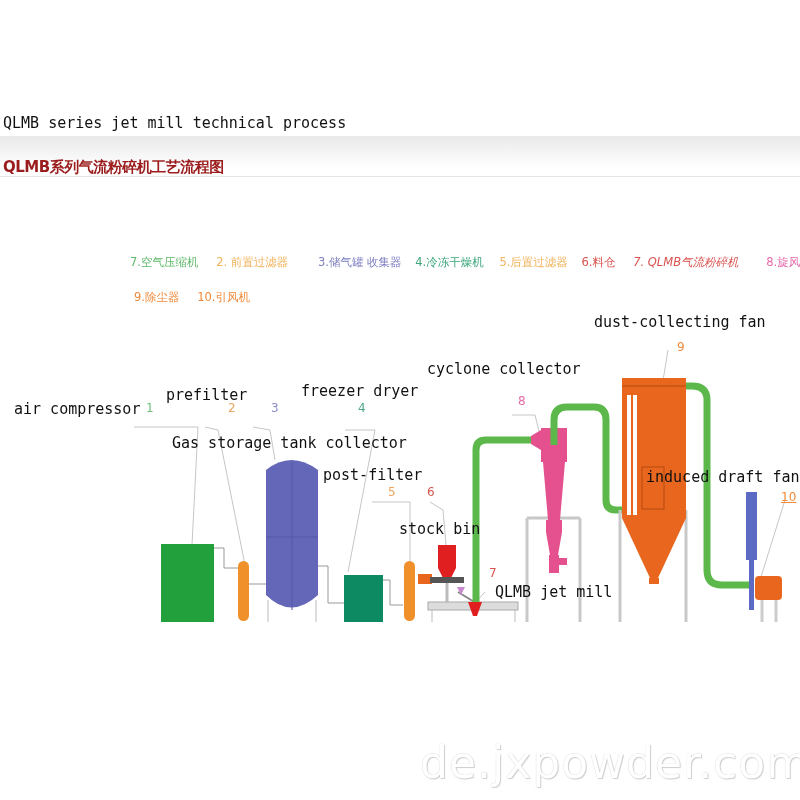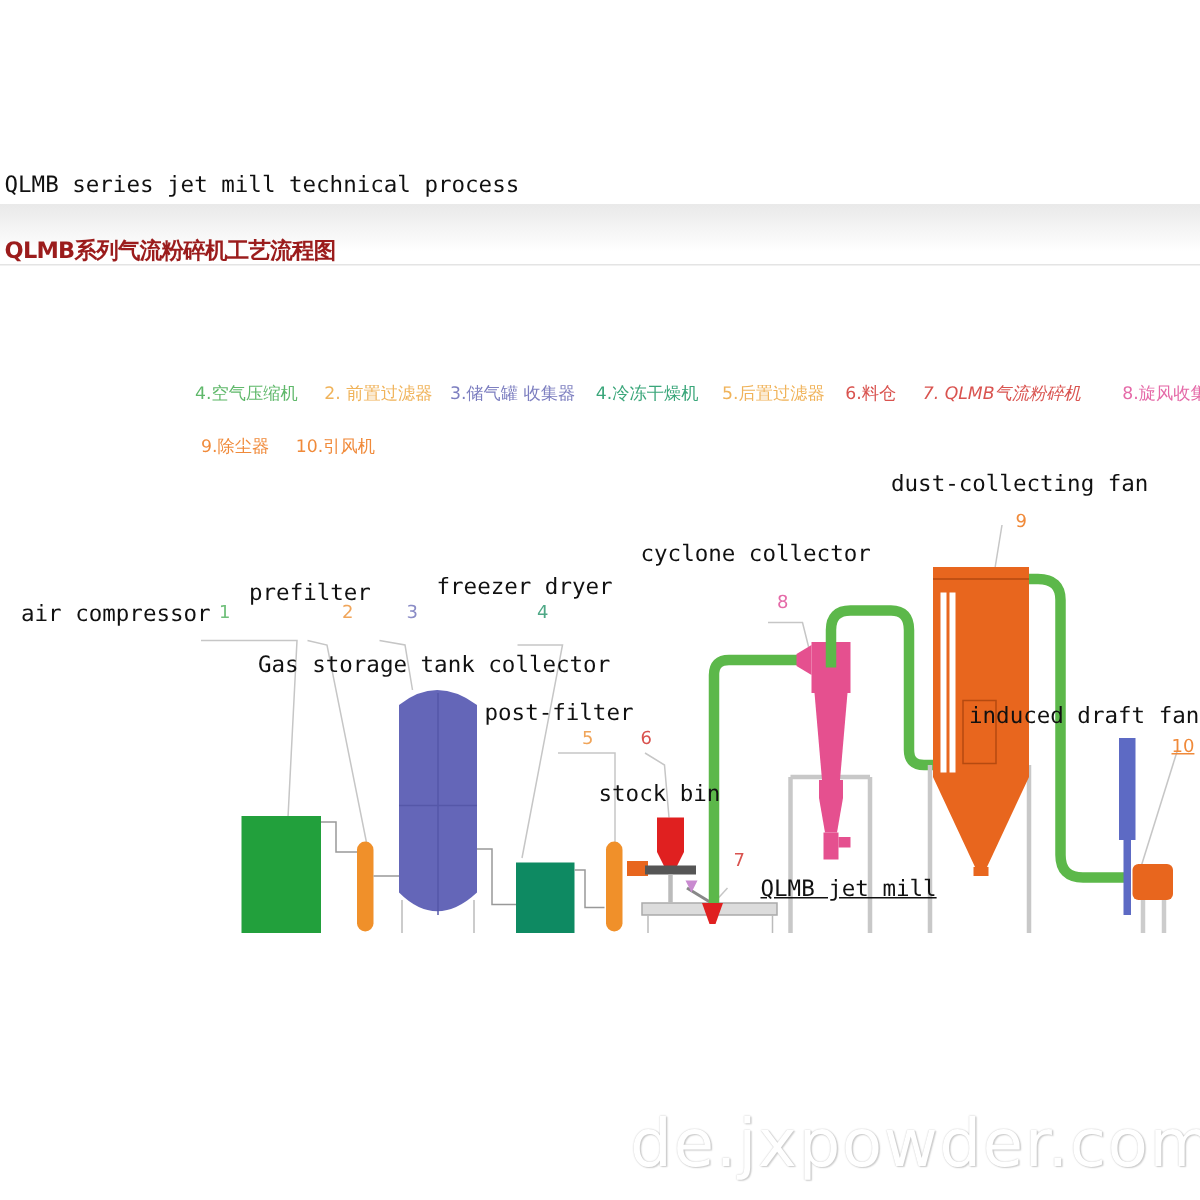--- a/index.html
+++ b/index.html
@@ -15,22 +15,22 @@
   #watermark { left:420px; top:737px; font-family:"DejaVu Sans","Liberation Sans",sans-serif; font-size:44px; color:#ffffff; text-shadow:0 0 1px #bcbcbc, 1px 1px 1px #d0d0d0; letter-spacing:1px; white-space:nowrap; }
 </style>
 </head>
 <body>
 
 <div class="abs" id="cn-band"></div>
 <div class="abs mono" id="caption">QLMB series jet mill technical process</div>
 <div class="abs" id="cn-title">QLMB系列气流粉碎机工艺流程图</div>
 
 <div class="abs legend" style="left:130px; top:255px;">
-  <span style="color:#5fb86a; margin-right:14px;">4.空气压缩机</span>
-  <span style="color:#f0b35a; margin-right:8px;">2. 前置过滤器</span>
+  <span style="color:#5fb86a; margin-right:14px;">7.空气压缩机</span>
+  <span style="color:#f0b35a; margin-right:26px;">2. 前置过滤器</span>
   <span style="color:#7d7fc0; margin-right:10px;">3.储气罐 收集器</span>
   <span style="color:#3aa67a; margin-right:12px;">4.冷冻干燥机</span>
   <span style="color:#f0b35a; margin-right:10px;">5.后置过滤器</span>
   <span style="color:#d9534f; margin-right:14px;">6.料仓</span>
   <span style="color:#d9534f; margin-right:24px;font-style:italic;">7. QLMB气流粉碎机</span>
   <span style="color:#e56aa8;">8.旋风收集器</span>
 </div>
 <div class="abs legend" style="left:134px; top:290px;">
   <span style="color:#f08a3a; margin-right:14px;">9.除尘器</span>
   <span style="color:#f08a3a;">10.引风机</span>
@@ -134,22 +134,22 @@
 <div class="abs num" style="left:358px; top:401px; color:#4ea886;">4</div>
 <div class="abs num" style="left:388px; top:485px; color:#f0a55a;">5</div>
 <div class="abs num" style="left:427px; top:485px; color:#d9534f;">6</div>
 <div class="abs num" style="left:489px; top:566px; color:#d9534f;">7</div>
 <div class="abs num" style="left:518px; top:394px; color:#e56aa8;">8</div>
 <div class="abs num" style="left:677px; top:340px; color:#f08a3a;">9</div>
 <div class="abs num" style="left:781px; top:490px; color:#f08a3a;text-decoration:underline;">10</div>
 
 <div class="abs mono" style="left:14px; top:400px;">air compressor</div>
 <div class="abs mono" style="left:166px; top:386px;">prefilter</div>
-<div class="abs mono" style="left:291px; top:382px;">freezer dryer</div>
+<div class="abs mono" style="left:301px; top:382px;">freezer dryer</div>
 <div class="abs mono" style="left:172px; top:434px;">Gas storage tank collector</div>
 <div class="abs mono" style="left:323px; top:466px;">post-filter</div>
 <div class="abs mono" style="left:399px; top:520px;">stock bin</div>
-<div class="abs mono" style="left:507px; top:583px;text-decoration:underline;">QLMB jet mill</div>
+<div class="abs mono" style="left:495px; top:583px;">QLMB jet mill</div>
 <div class="abs mono" style="left:427px; top:360px;">cyclone collector</div>
 <div class="abs mono" style="left:594px; top:313px;">dust-collecting fan</div>
 <div class="abs mono" style="left:646px; top:468px;">induced draft fan</div>
 
 <div class="abs" id="watermark">de.jxpowder.com</div>
 
 </body></html>

